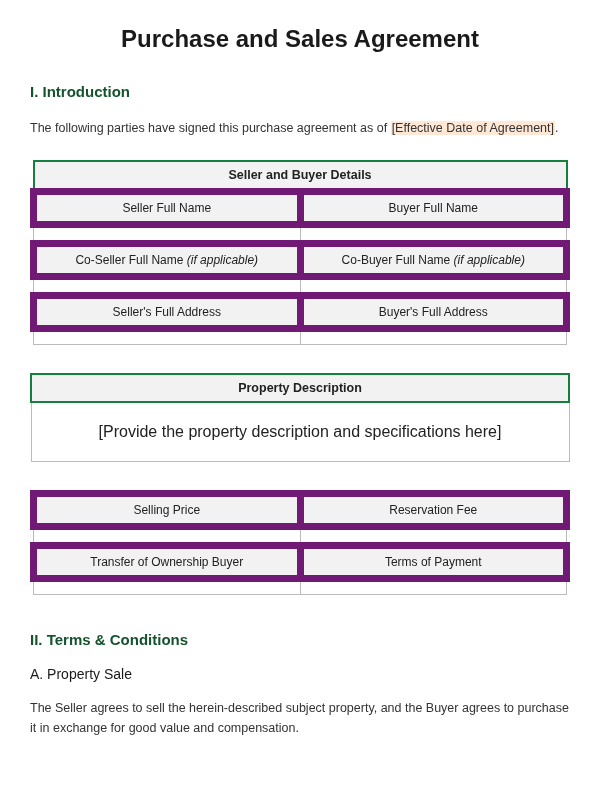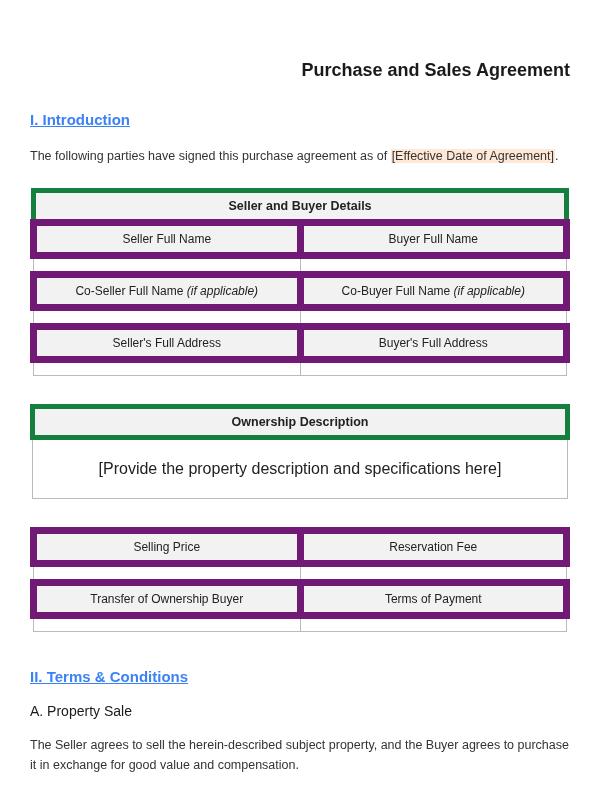--- a/index.html
+++ b/index.html
@@ -4,33 +4,31 @@
 <style>
   * { box-sizing: border-box; margin: 0; padding: 0; }
   body {
     font-family: 'Segoe UI', Arial, sans-serif;
     background: #fff;
     color: #222;
     width: 600px;
     padding: 25px 30px;
   }
   h1 {
-    text-align: right;
-    font-size: 18px;
+    text-align: center;
+    font-size: 24px;
     font-weight: 700;
     margin-bottom: 30px;
     color: #1a1a1a;
-    margin-top: 35px;
   }
   h2 {
     font-size: 15px;
     font-weight: 700;
     margin-bottom: 18px;
-    color: #3b82f6;
-    text-decoration: underline;
+    color: #14532d;
   }
   h3 {
     font-size: 14px;
     font-weight: 400;
     margin-bottom: 16px;
     color: #1a1a1a;
   }
   p {
     font-size: 12.5px;
     line-height: 1.6;
@@ -42,21 +40,21 @@
     padding: 0 1px;
   }
   table {
     width: 100%;
     border-collapse: collapse;
     margin-bottom: 28px;
     font-size: 12px;
   }
   th.table-title {
     background: #f2f2f2;
-    border: 5px solid #15803d;
+    border: 2px solid #15803d;
     padding: 6px;
     text-align: center;
     font-weight: 700;
     font-size: 12.5px;
   }
   td.label-cell {
     background: #f2f2f2;
     border: 7px solid #701a75;
     padding: 6px;
     text-align: center;
@@ -119,21 +117,21 @@
   <tr>
     <td class="empty-cell"></td>
     <td class="empty-cell"></td>
   </tr>
 </tbody>
   </table>
 
 <table>
   <tbody>
       <tr>
-        <th class="table-title">Ownership Description</th>
+        <th class="table-title">Property Description</th>
       </tr>
   <tr>
         <td class="desc-cell">[Provide the property description and specifications here]</td>
       </tr>
 </tbody>
   </table>
 
 <table>
   <tbody>
   <tr>

